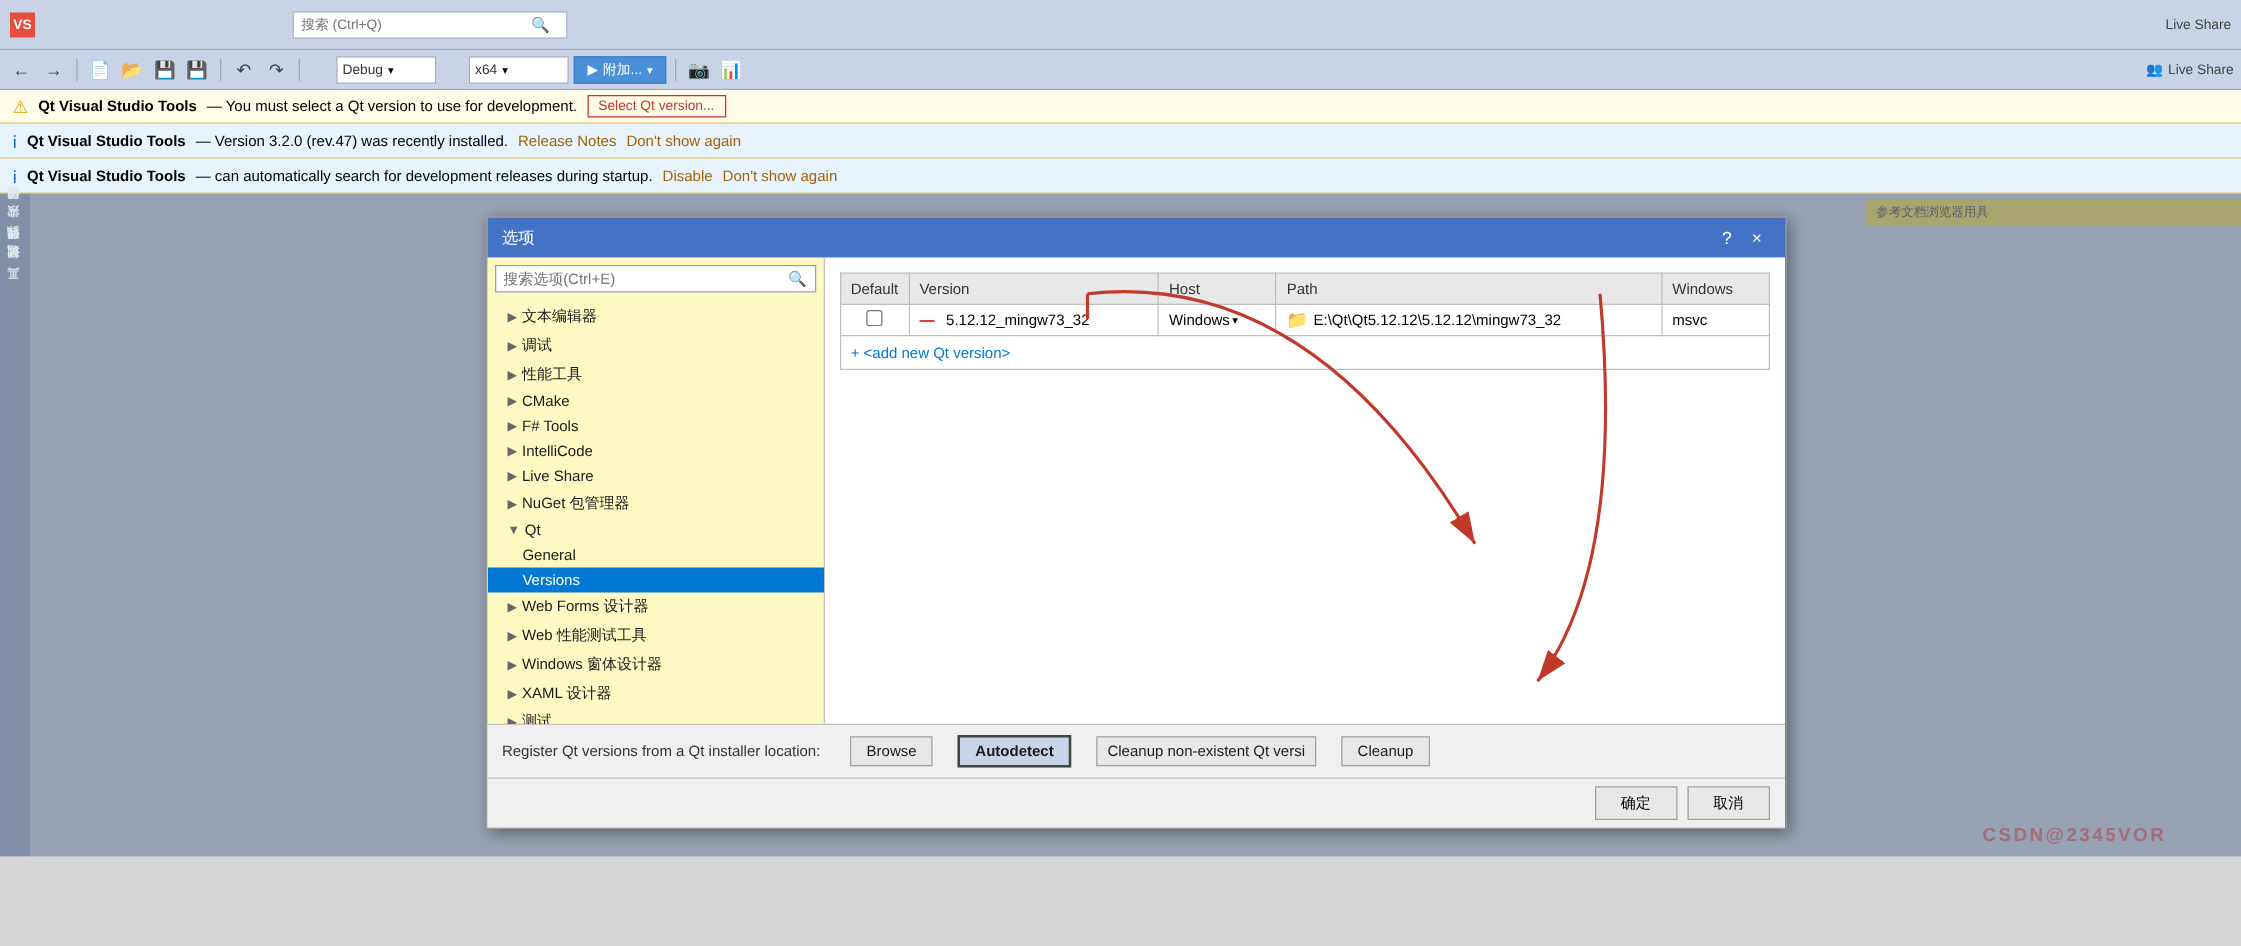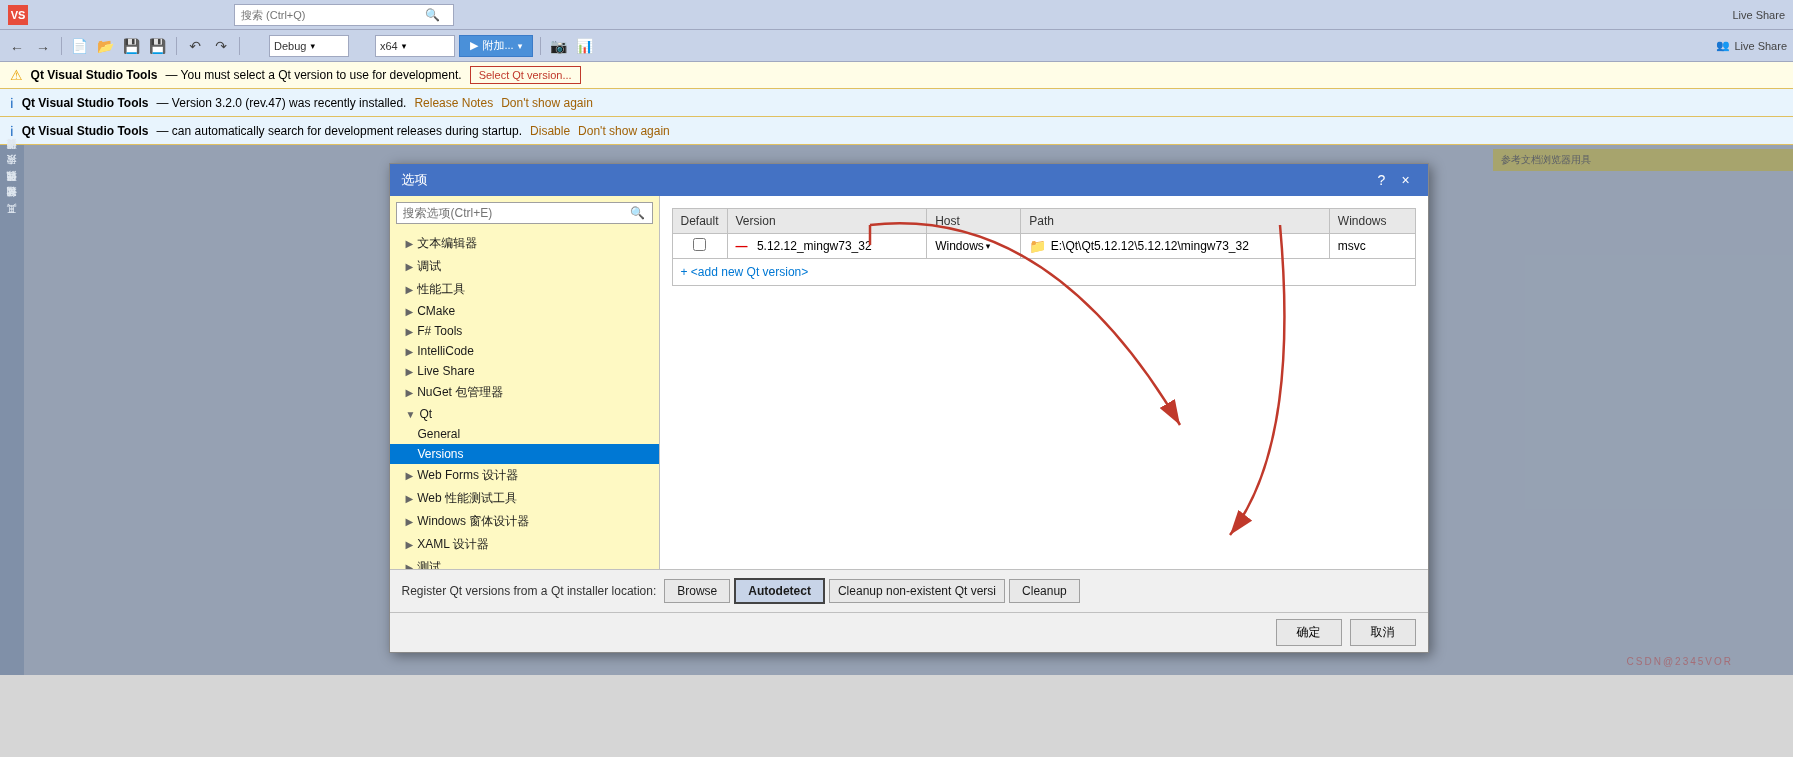--- a/index.html
+++ b/index.html
@@ -9,21 +9,21 @@
       background: #d6d6d6;
       width: 1793px;
       height: 757px;
       overflow: hidden;
       position: relative;
     }
 
     
     .title-bar {
       background: #c8d3e8;
-      height: 30px;
+      height: 40px;
       display: flex;
       align-items: center;
       padding: 0 8px;
       gap: 6px;
       border-bottom: 1px solid #a0a8c0;
     }
     .title-bar-logo {
       width: 20px;
       height: 20px;
       background: #e74c3c;
@@ -344,21 +344,21 @@
       width: 40px;
     }
 
     
     .dialog-footer {
       background: #f0f0f0;
       border-top: 1px solid #c0c0c0;
       padding: 8px 12px;
       display: flex;
       align-items: center;
-      gap: 4px;
+      gap: 20px;
       flex-wrap: wrap;
     }
     .footer-label {
       font-size: 12px;
       color: #333;
       margin-right: 4px;
     }
     .footer-btn {
       background: #e8e8e8;
       border: 1px solid #a0a0a0;
@@ -414,23 +414,23 @@
     .arrow-container svg {
       width: 100%;
       height: 100%;
     }
 
     
     .watermark {
       position: absolute;
       bottom: 8px;
       right: 80px;
-      font-size: 10px;
+      font-size: 15px;
       color: rgba(180,60,60,0.5);
-      font-weight: normal;
+      font-weight: bold;
       letter-spacing: 2px;
       text-align: center;
     }
 
     
     .bg-content {
       position: absolute;
       top: 0; left: 0; right: 0; bottom: 0;
       background: #b8c4d4;
     }

